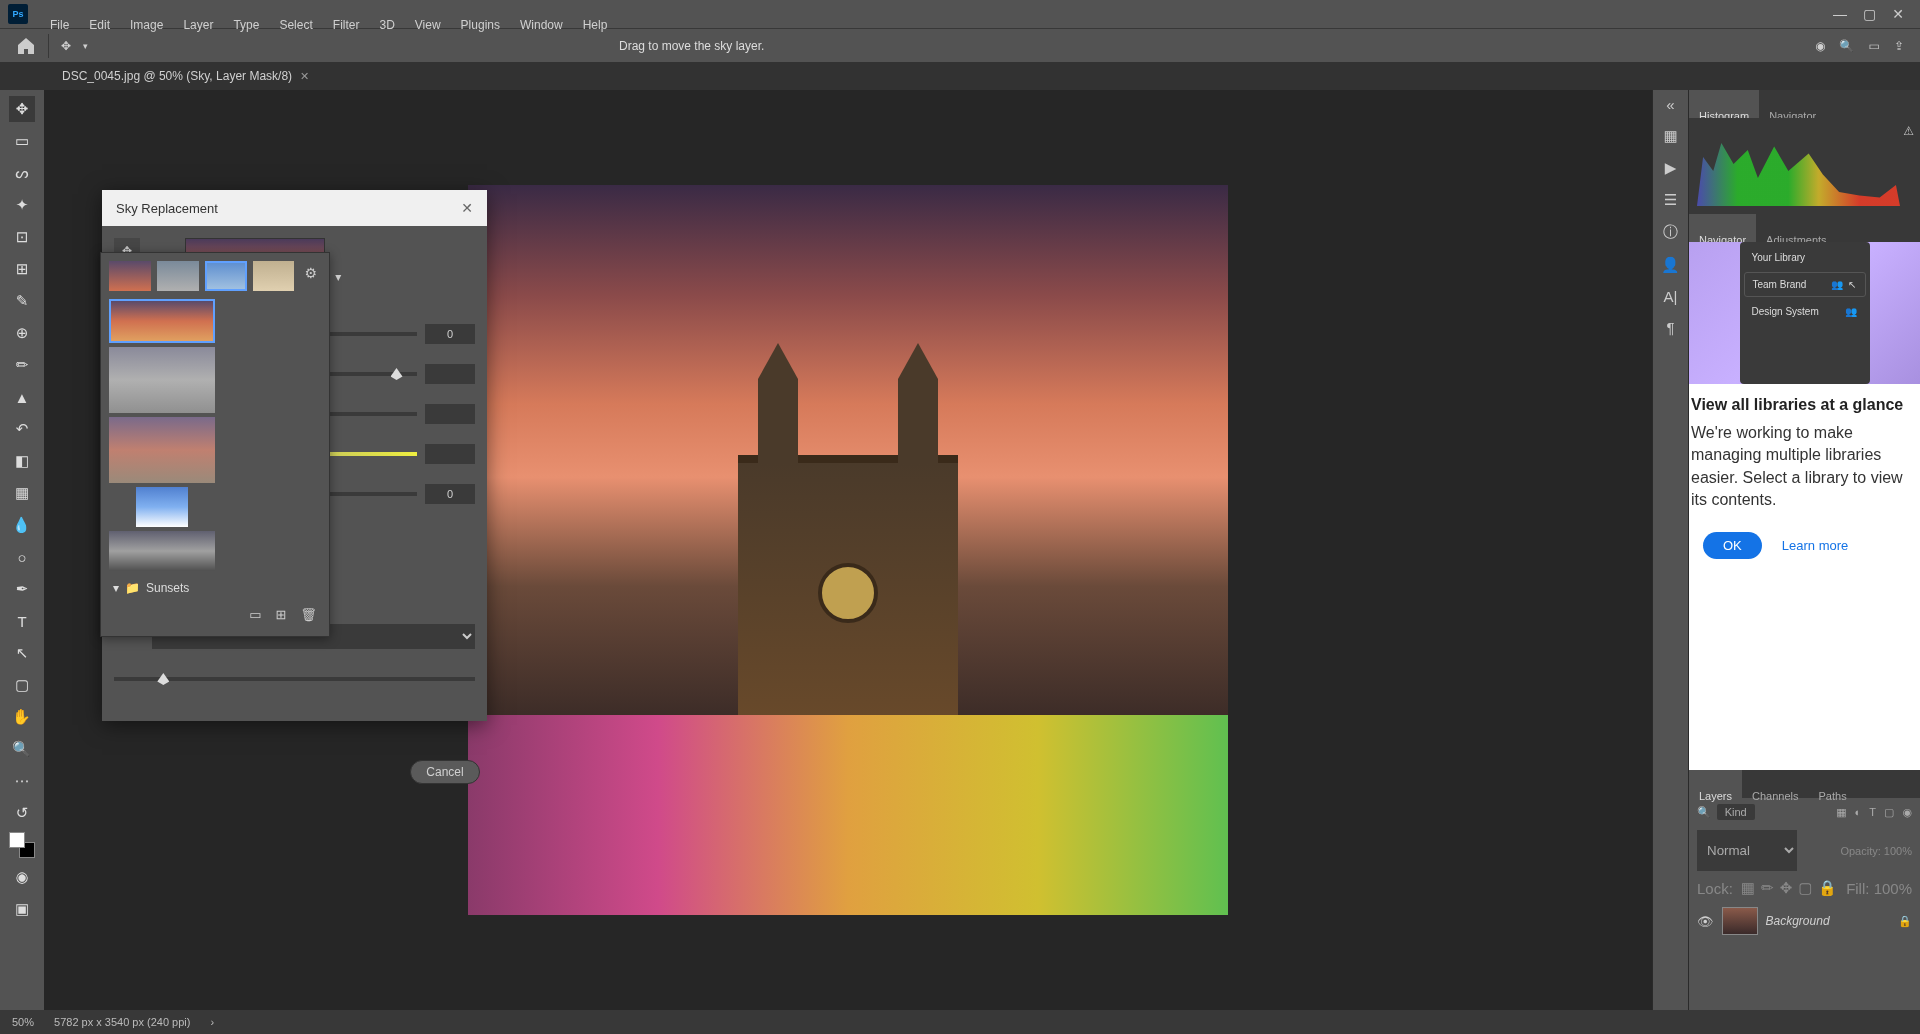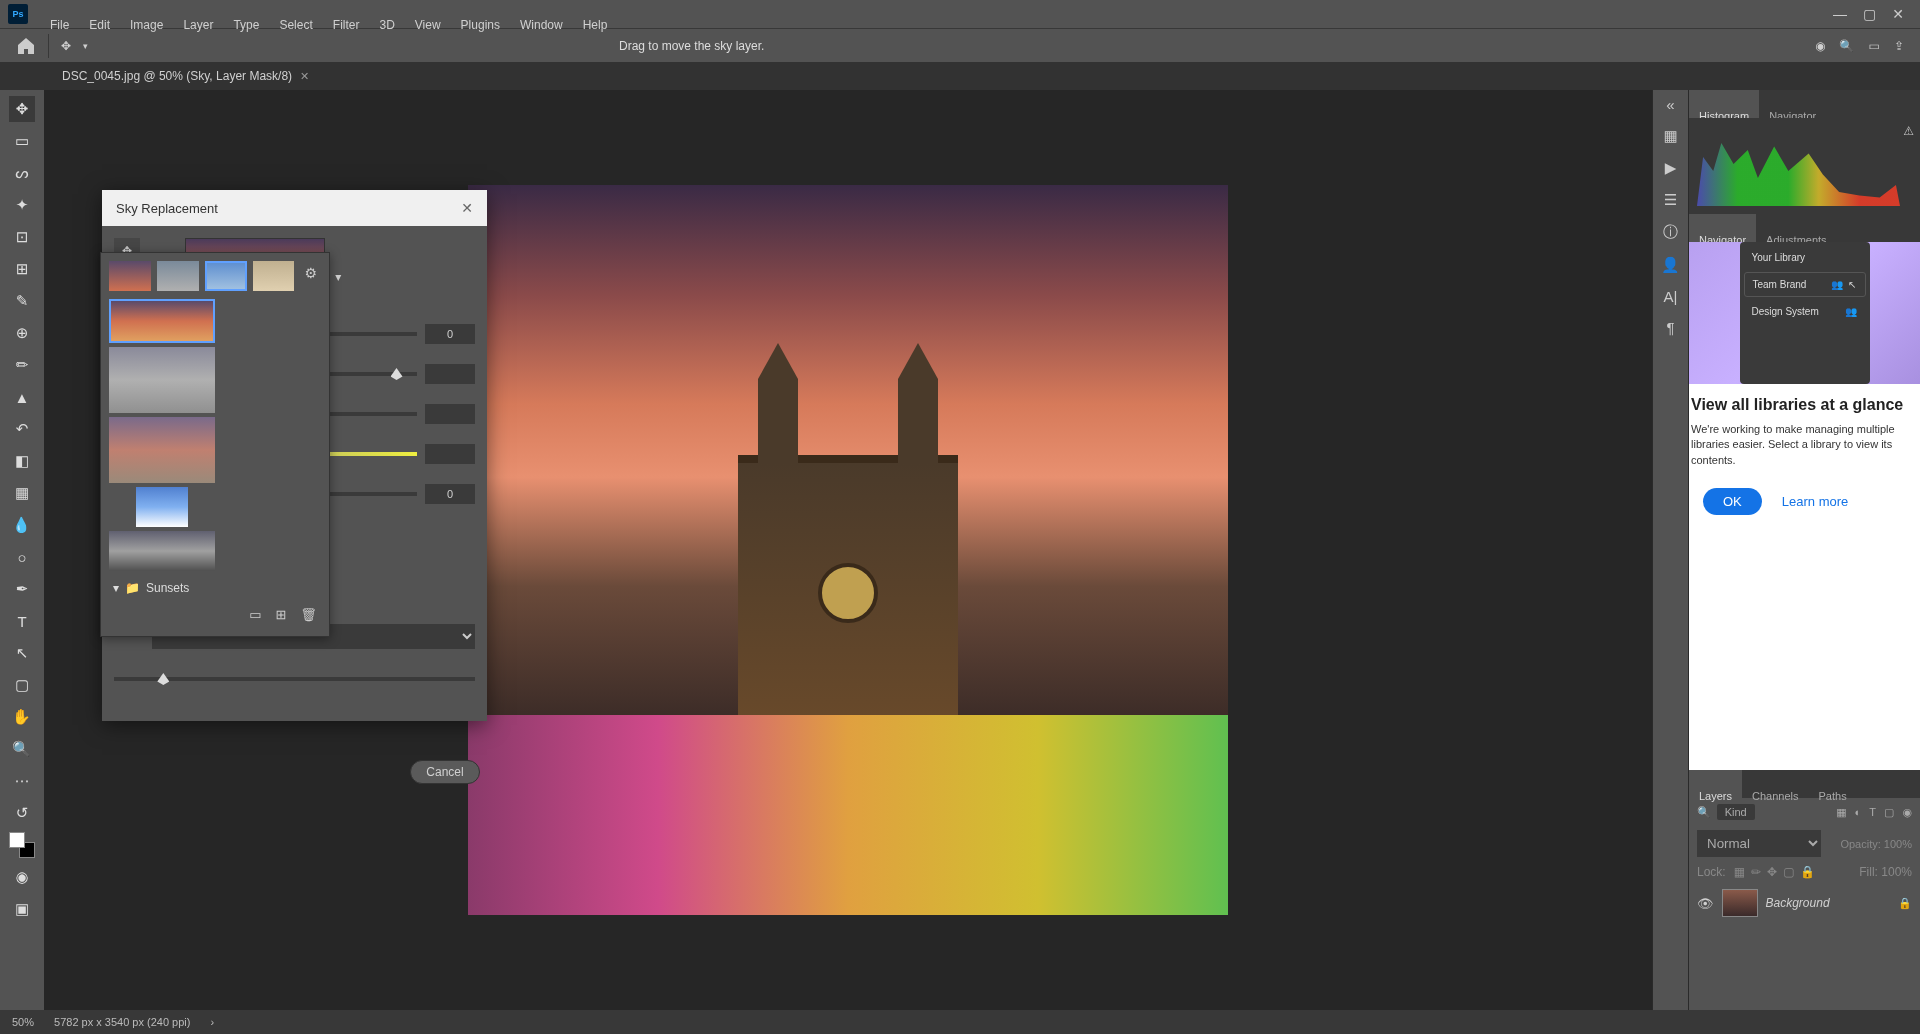--- a/index.html
+++ b/index.html
@@ -66,32 +66,32 @@
 .histo-g { position:absolute; bottom:8px; left:8px; right:20px; height:70px; background:linear-gradient(90deg, rgba(80,80,200,.8) 0%, rgba(40,200,40,.8) 20%, rgba(40,200,40,.8) 45%, rgba(230,200,40,.8) 60%, rgba(230,60,40,.9) 80%, rgba(230,60,40,.9) 100%); clip-path:polygon(0 100%,3% 30%,8% 50%,12% 10%,18% 40%,25% 20%,30% 60%,38% 15%,45% 50%,55% 25%,62% 55%,70% 80%,80% 85%,90% 88%,98% 70%,100% 100%); }
 .histo-warn { position:absolute; top:6px; right:6px; color:#ccc; font-size:12px; }
 .lib-panel { flex:1; background:#fff; overflow:hidden; }
 .lib-hero { height:142px; background:linear-gradient(135deg,#b8a0f0,#c8b0ff,#a890e0); display:flex; justify-content:center; }
 .lib-menu { width:130px; background:#3a3a3a; border-radius:4px; padding:4px; }
 .lib-menu-item { padding:6px 8px; color:#ddd; font-size:10px; display:flex; align-items:center; }
 .lib-menu-item.b { border:1px solid #555; border-radius:3px; margin:3px 0; }
 .lib-menu-item .pi { margin-left:auto; font-size:10px; }
 .lib-text { padding:12px 2px; color:#222; }
 .lib-text h3 { font-size:16px; font-weight:600; margin-bottom:8px; }
-.lib-text p { font-size:11px; line-height:1.4; color:#333; }
+.lib-text p { font-size:16px; line-height:1.4; color:#333; }
 .lib-btns { display:flex; gap:20px; padding:8px 14px 12px; align-items:center; }
 .ok-btn { background:#1473e6; color:#fff; padding:6px 20px; border-radius:14px; font-size:13px; font-weight:500; }
 .learn { color:#1473e6; font-size:13px; font-weight:500; }
 .layers-panel { background:#535353; height:240px; }
 .layer-tools { display:flex; gap:6px; padding:6px 8px; align-items:center; font-size:11px; color:#aaa; }
 .layer-tools .kind { background:#3a3a3a; padding:2px 8px; border-radius:2px; }
 .layer-tools .icos { margin-left:auto; display:flex; gap:8px; }
 .layer-blend { display:flex; padding:4px 8px; gap:8px; align-items:center; font-size:11px; }
-.layer-blend select { background:#3a3a3a; border:none; color:#aaa; padding:5px 6px; width:124px; }
+.layer-blend select { background:#3a3a3a; border:none; color:#aaa; padding:12px 6px; width:100px; }
 .layer-blend .op { margin-left:auto; color:#888; }
-.layer-lock { display:flex; padding:4px 8px; gap:8px; align-items:center; font-size:12px; color:#888;justify-content:space-between; }
+.layer-lock { display:flex; padding:4px 8px; gap:8px; align-items:center; font-size:15px; color:#888;justify-content:space-between; }
 .layer-lock .icos { display:flex; gap:6px; }
 .layer-row { display:flex; align-items:center; gap:8px; padding:6px 8px; }
 .layer-eye { font-size:13px; }
 .layer-thumb { width:36px; height:28px; background:linear-gradient(#8a5a4a,#3a2a2a); border:1px solid #888; }
 .layer-name { font-style:italic; }
 .layer-lockico { margin-left:auto; font-size:11px; }
 .vstrip { width:36px; background:#535353; display:flex; flex-direction:column; align-items:center; padding-top:6px; gap:14px; border-left:1px solid #2a2a2a; }
 .vstrip .vi { font-size:15px; color:#ccc; }
 .statusbar { height:24px; background:#383838; display:flex; align-items:center; padding:0 12px; gap:20px; font-size:11px; color:#bbb; }
 .fg-bg { position:relative; width:26px; height:26px; }

